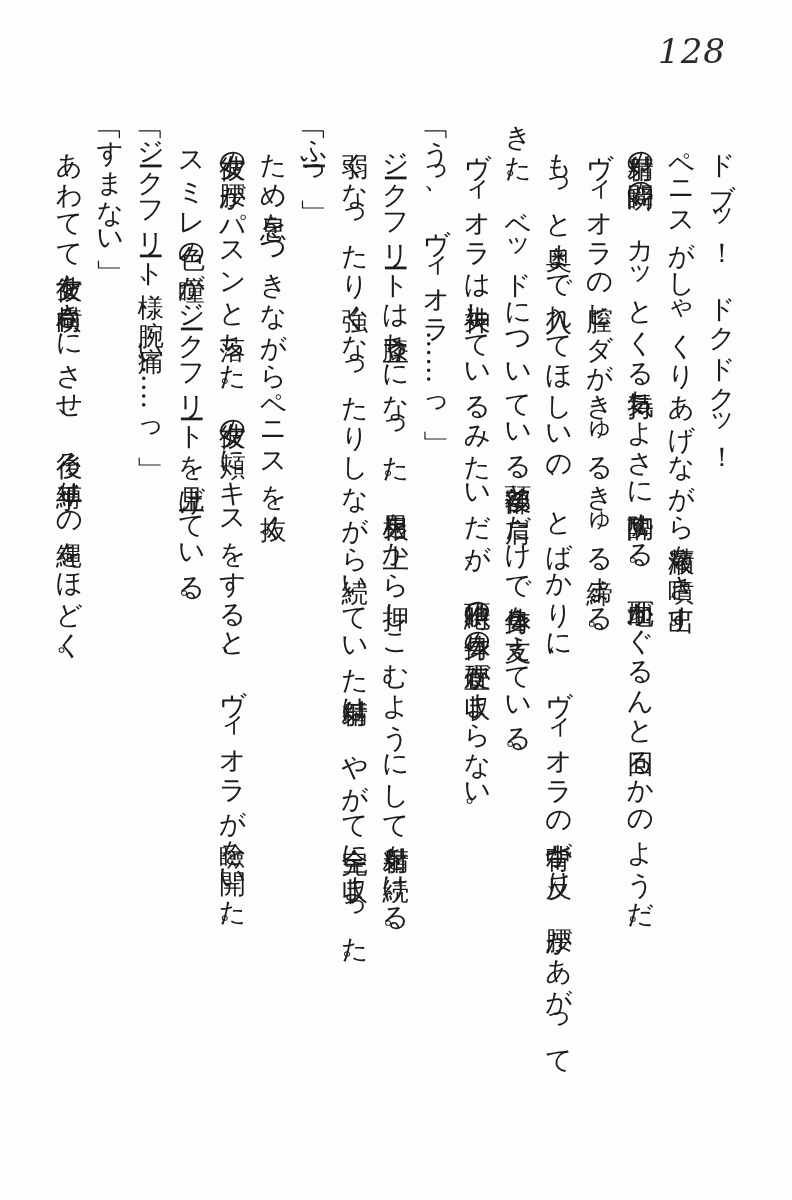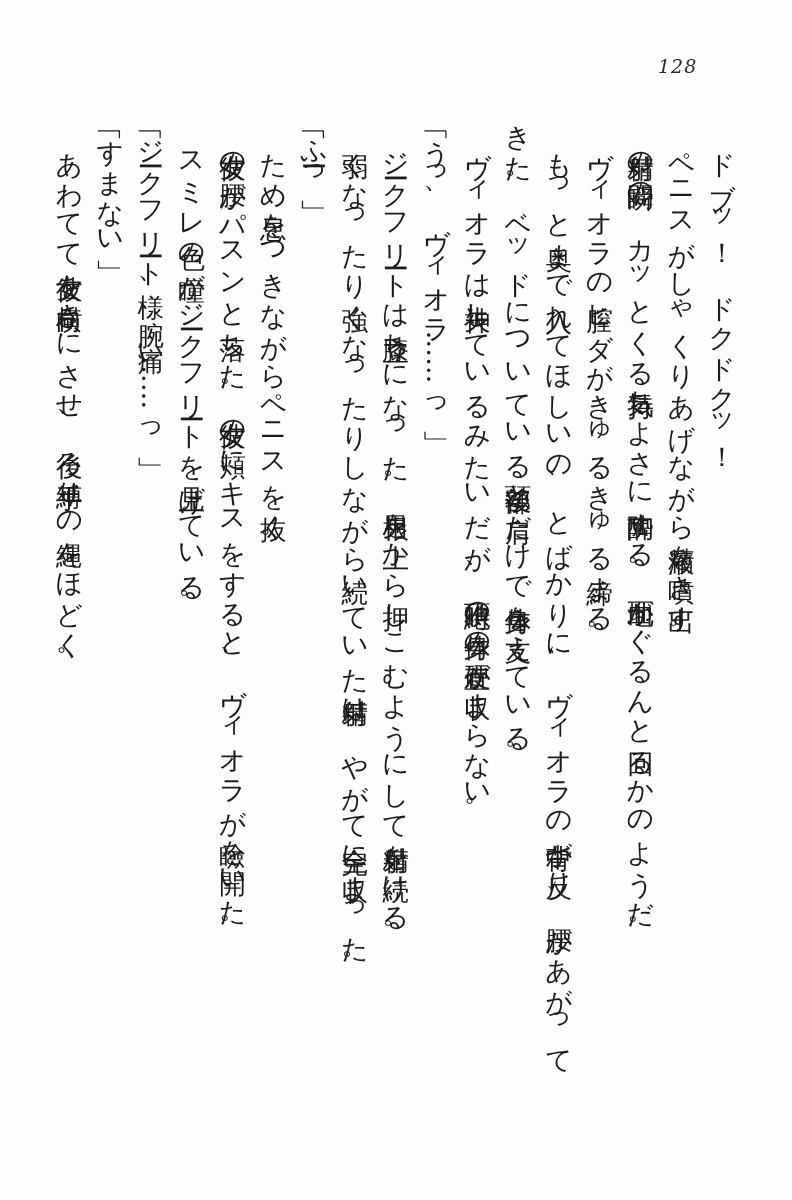--- a/index.html
+++ b/index.html
@@ -16,25 +16,24 @@
   }
   .page {
     position: absolute;
     inset: 0;
     background: #fdfdfc;
   }
   .page-number {
     position: absolute;
     top: 31px;
     left: 658px;
-    font-size: 19px;
+    font-size: 34px;
     font-style: italic;
     color: #2a2a2a;
     letter-spacing: 1px;
-    margin-top: 24px;
   }
   .text-block {
     position: absolute;
     top: 107px;
     right: 50px;
     height: 1048px;
     writing-mode: vertical-rl;
     text-orientation: mixed;
     color: #1b1b1b;
     font-size: 26.5px;

